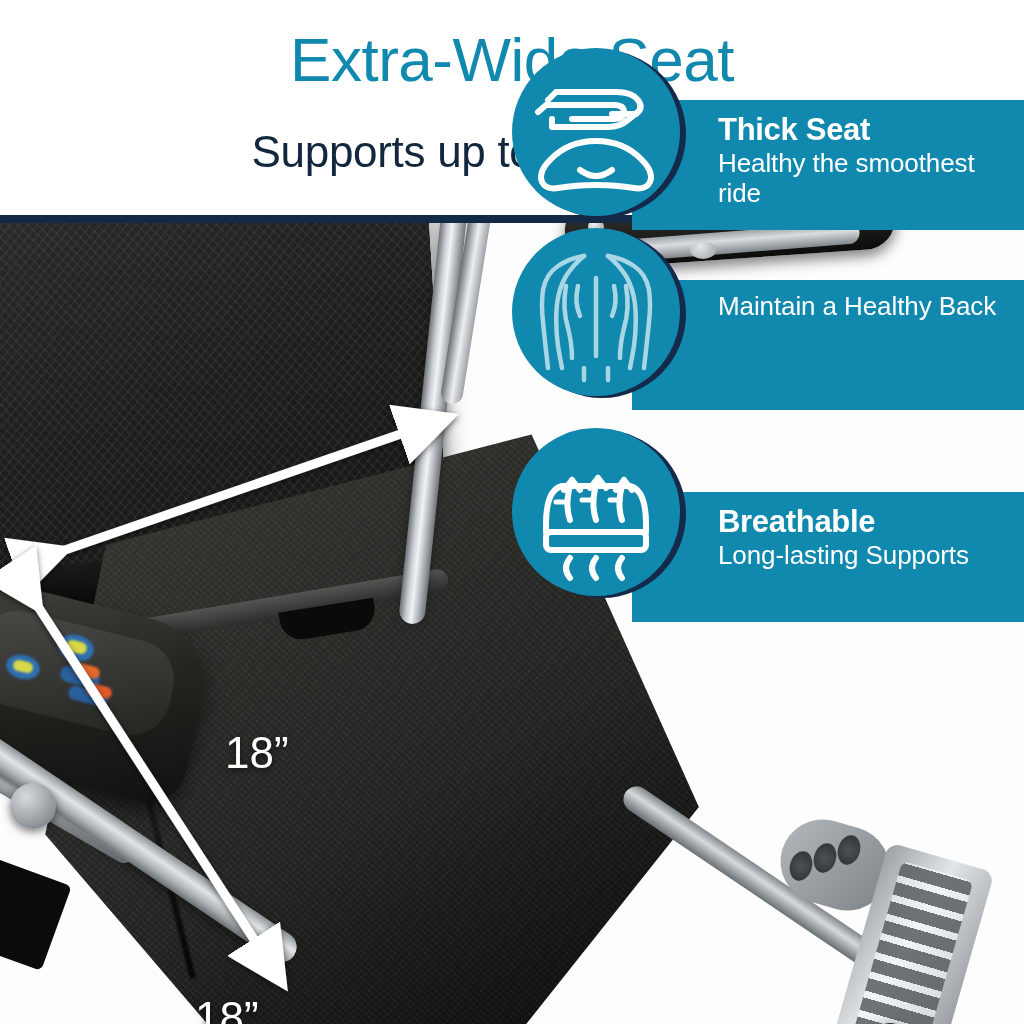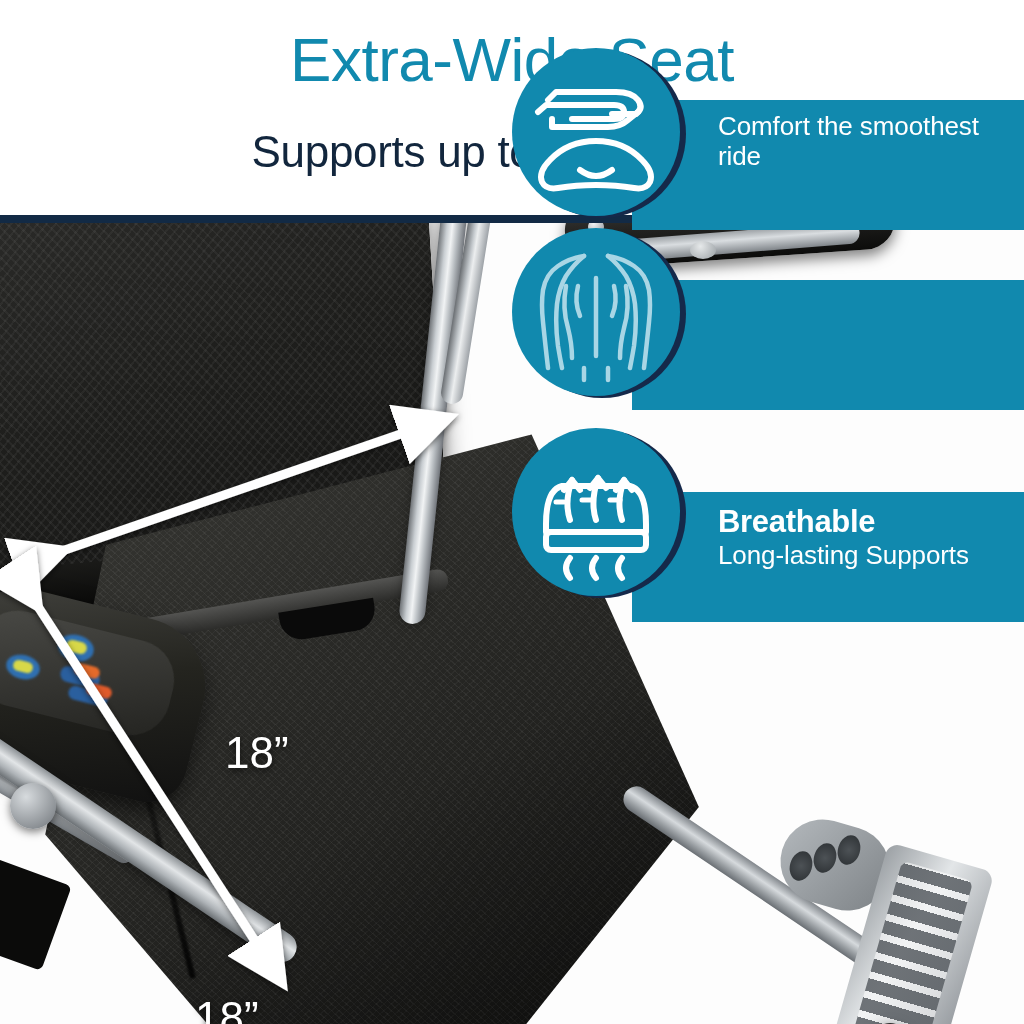--- a/index.html
+++ b/index.html
@@ -370,38 +370,40 @@
         <line x1="37" y1="382" x2="281" y2="758" stroke="#ffffff" stroke-width="9" marker-start="url(#ar)" marker-end="url(#ar)"></line>
       </g>
     </svg>
 
     <div class="dimlabel" id="dim-w-label">18”</div>
     <div class="dimlabel" id="dim-d-label">18”</div>
   </div>
 
   <div class="feature" id="feature-1">
     <div class="fbar">
-      <div class="fsub">Comfort the smoothest ride</div>
+      <div class="ftitle">Thick Seat</div>
+      <div class="fsub">Healthy the smoothest ride</div>
     </div>
     <div class="fcircle">
       <svg viewBox="0 0 168 168" fill="none" stroke="#ffffff" stroke-width="6" stroke-linecap="round" stroke-linejoin="round">
 
         <path d="M36 52 L44 44 L104 44 Q120 44 126 52 Q132 60 124 66 L100 66"></path>
         <path d="M26 64 L34 57 L102 57 Q112 57 112 64 Q112 71 102 71 L60 71"></path>
         <path d="M40 71 L40 79 L96 79 Q108 79 116 72 L126 64"></path>
 
         <path d="M84 93 Q112 93 130 112 Q142 124 138 134 Q134 142 122 140 Q104 137 84 137
                  Q64 137 46 140 Q34 142 30 134 Q26 124 38 112 Q56 93 84 93 Z"></path>
         <path d="M68 122 Q84 134 100 122"></path>
       </svg>
     </div>
   </div>
 
   <div class="feature" id="feature-2">
     <div class="fbar">
+      <div class="fsub">Maintain a Healthy Back</div>
     </div>
     <div class="fcircle">
       <svg viewBox="0 0 168 168" fill="none" stroke="#a9d6e5" stroke-width="4.5" stroke-linecap="round" stroke-linejoin="round">
 
         <path d="M72 28 Q58 30 46 38 Q34 46 31 62 Q29 76 31 94 Q33 114 36 140"></path>
         <path d="M72 28 Q62 36 54 48 Q47 60 45 76 Q43 96 46 118 Q48 130 50 140"></path>
 
         <path d="M96 28 Q110 30 122 38 Q134 46 137 62 Q139 76 137 94 Q135 114 132 140"></path>
         <path d="M96 28 Q106 36 114 48 Q121 60 123 76 Q125 96 122 118 Q120 130 118 140"></path>
 

